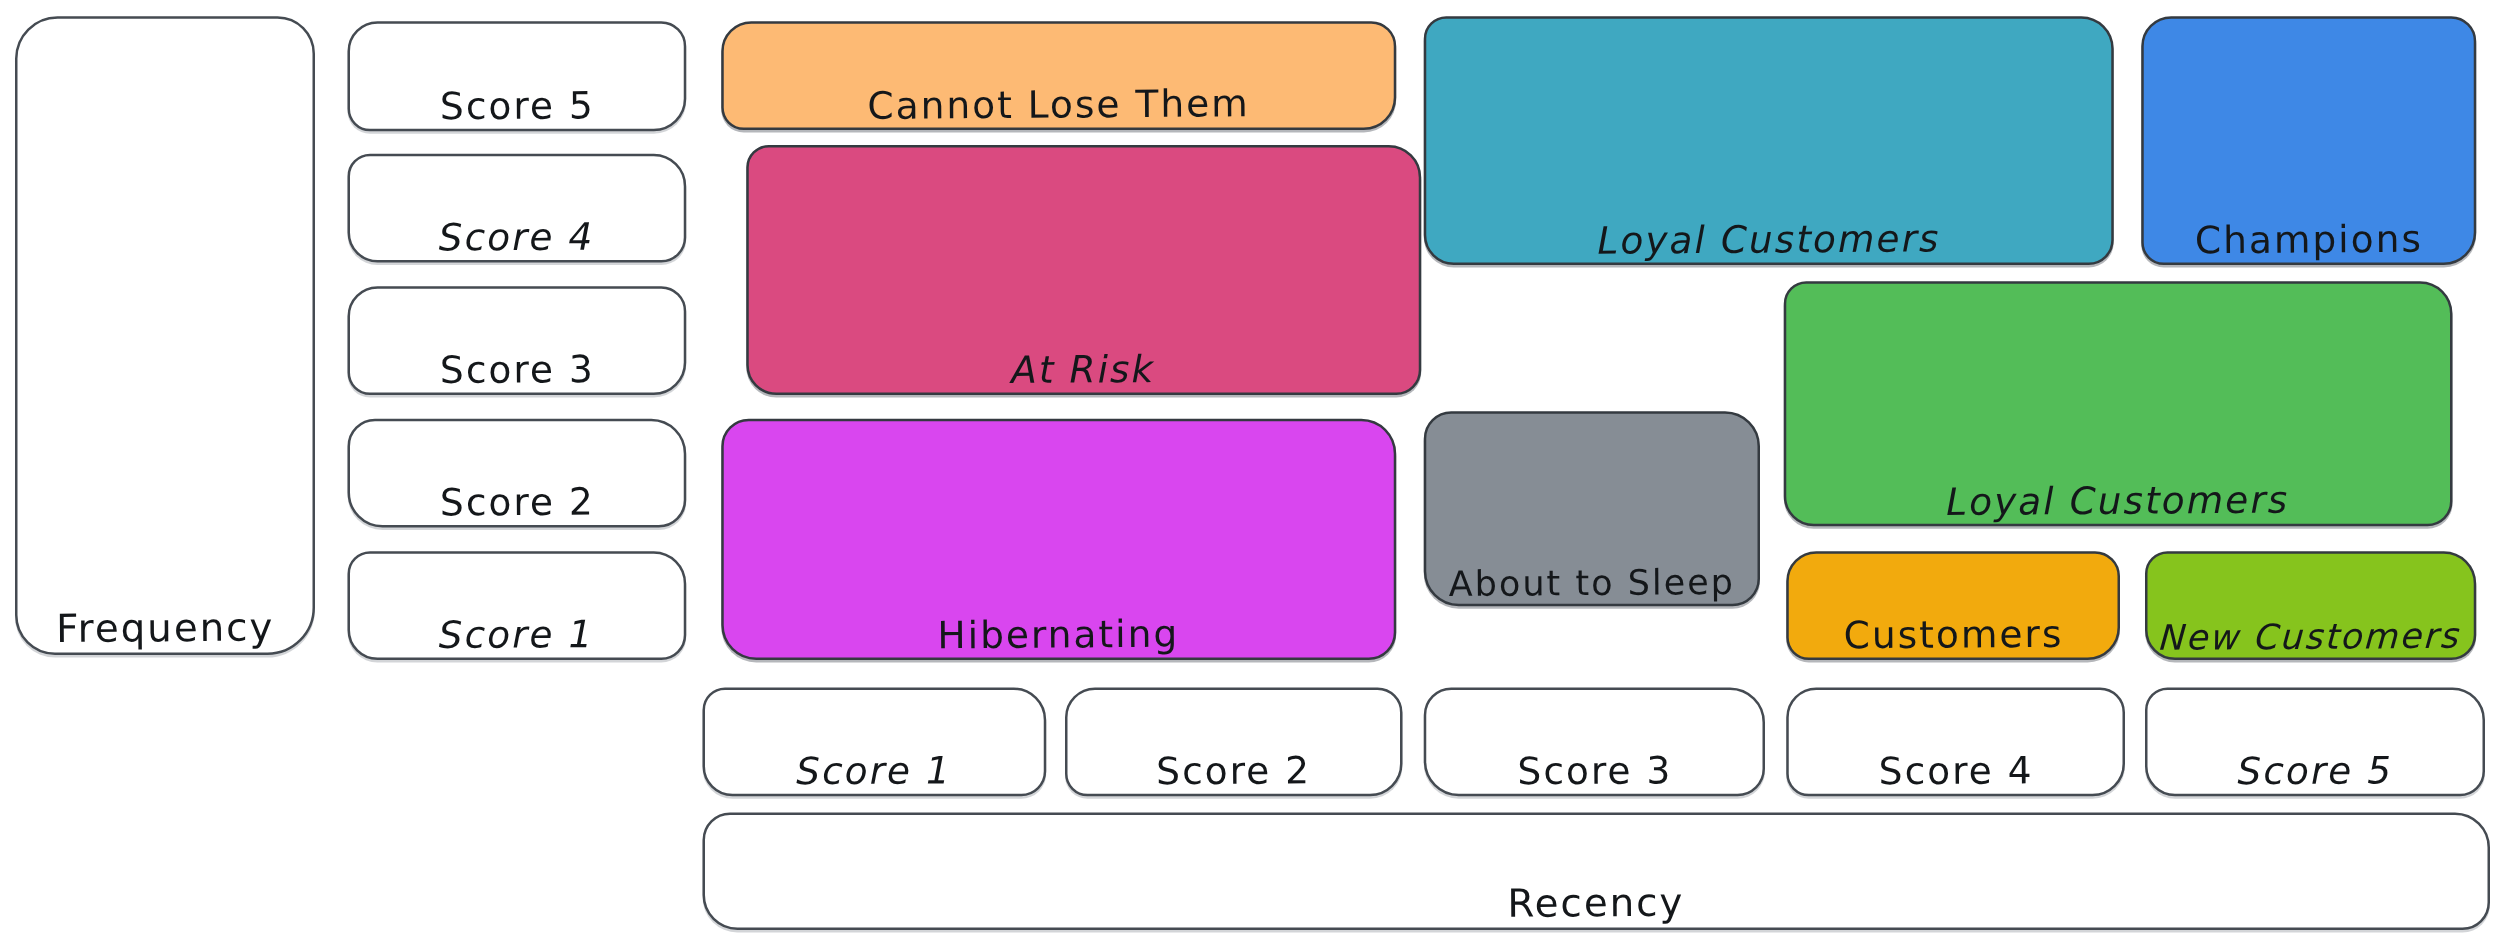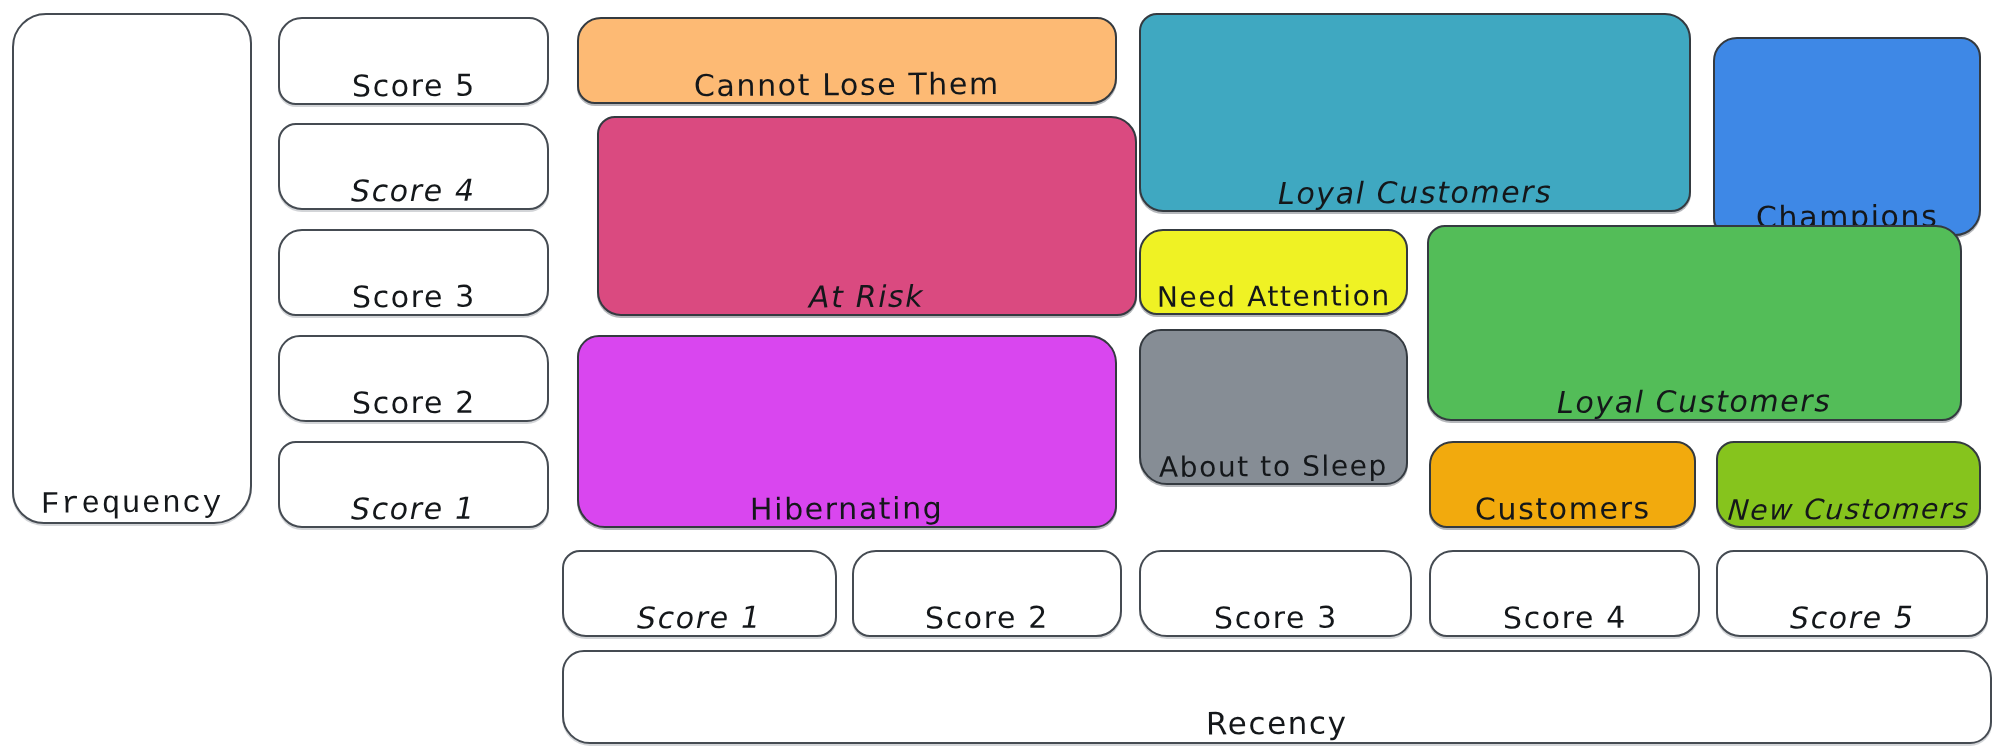--- a/index.html
+++ b/index.html
@@ -43,21 +43,21 @@
     box-shadow:0 2px 0 rgba(90,96,104,0.45);
   }
   .slant .lbl{transform:rotate(-0.4deg) skewX(-5deg);}
   .axis .lbl{font-size:31px;}
 </style>
 </head>
 <body>
 
 <div class="canvas">
 
-  <div class="box white r3 axis" style="left:12px;top:13px;width:240px;height:511px;font-family:Liberation Mono, monospace;">
+  <div class="box white r3 axis" style="left:12px;top:13px;width:240px;height:511px;">
     <span class="lbl">Frequency</span>
   </div>
 
   <div class="box white r1" style="left:278px;top:17px;width:271px;height:88px;">
     <span class="lbl">Score 5</span>
   </div>
   <div class="box white r2" style="left:278px;top:123px;width:271px;height:87px;">
     <span class="lbl">Score 4</span>
   </div>
   <div class="box white r1" style="left:278px;top:229px;width:271px;height:87px;">
@@ -79,27 +79,24 @@
   </div>
 
   <div class="box seg r4" style="left: 577px; top: 335px; width: 540px; height: 193px; background-color: #d946ef;">
     <span class="lbl">Hibernating</span>
   </div>
 
   <div class="box seg r2" style="left: 1139px; top: 13px; width: 552px; height: 199px; background-color: rgb(63, 168, 193);">
     <span class="lbl">Loyal Customers</span>
   </div>
 
-  <div class="box seg r1" style="left: 1713px; top: 13px; width: 268px; height: 199px; background-color: rgb(62, 136, 230); margin-top: 24px;">
+  <div class="box seg r1" style="left: 1713px; top: 13px; width: 268px; height: 199px; background-color: rgb(62, 136, 230);">
     <span class="lbl">Champions</span>
   </div>
 
-  <div class="box seg r1" style="left: 1139px; top: 229px; width: 269px; height: 86px; background-color: rgb(239, 242, 36);">
-    <span class="lbl" style="font-size:28px;">Need Attention</span>
-  </div>
 
   <div class="box seg r2" style="left: 1427px; top: 225px; width: 535px; height: 196px; background-color: rgb(83, 189, 88);">
     <span class="lbl">Loyal Customers</span>
   </div>
 
   <div class="box seg r4" style="left: 1139px; top: 329px; width: 269px; height: 156px; background-color: rgb(134, 141, 149);">
     <span class="lbl" style="font-size:28px;">About to Sleep</span>
   </div>
 
   <div class="box seg r1" style="left: 1429px; top: 441px; width: 267px; height: 87px; background-color: rgb(242, 170, 13);">

